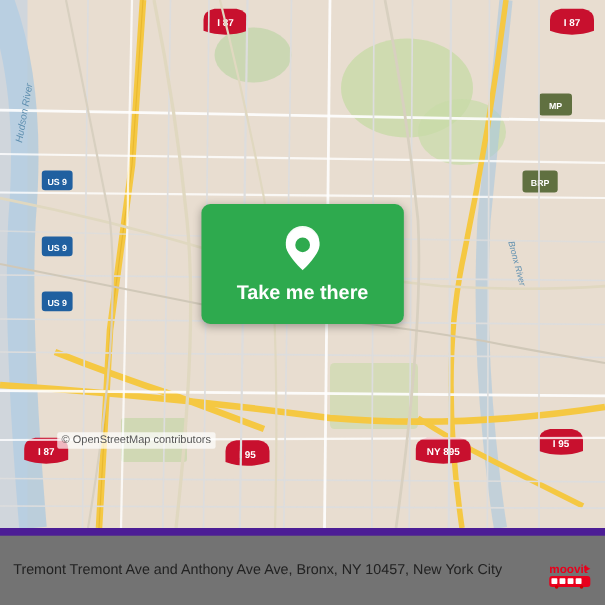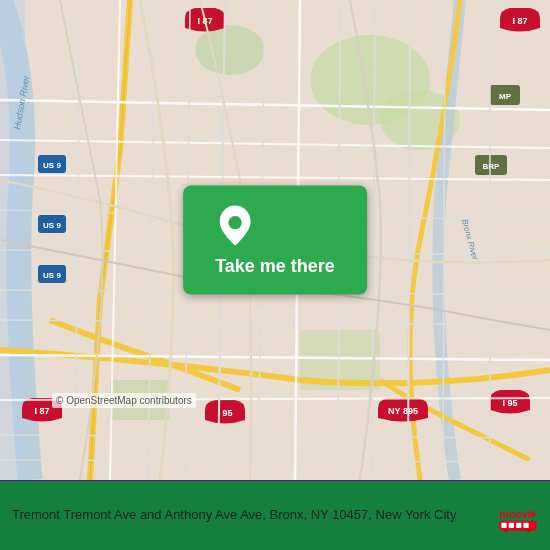--- a/index.html
+++ b/index.html
@@ -31,21 +31,21 @@
     #button-overlay {
       position: absolute;
       top: 50%;
       left: 50%;
       transform: translate(-50%, -50%);
       background-color: #2eaa4e;
       border-radius: 8px;
       padding: 18px 32px 18px 32px;
       display: flex;
       flex-direction: column;
-      align-items: flex-start;
+      align-items: center;
       cursor: pointer;
       box-shadow: 0 2px 8px rgba(0,0,0,0.3);
       min-width: 180px;
     }
 
     #button-overlay .pin-icon {
       width: 40px;
       height: 44px;
       margin-bottom: 8px;
     }
@@ -53,25 +53,25 @@
     #button-overlay .btn-text {
       color: white;
       font-size: 18px;
       font-weight: bold;
       white-space: nowrap;
     }
 
     
     #info-bar {
       height: 70px;
-      background: #15803d;
+      background: #737373;
       display: flex;
       align-items: center;
       padding: 0 12px;
-      border-top: 1px solid #4c1d95;
+      border-top: 7px solid #4c1d95;
     }
 
     #info-text {
       flex: 1;
     }
 
     #address-line {
       font-size: 13px;
       color: #222;
       font-weight: 500;

